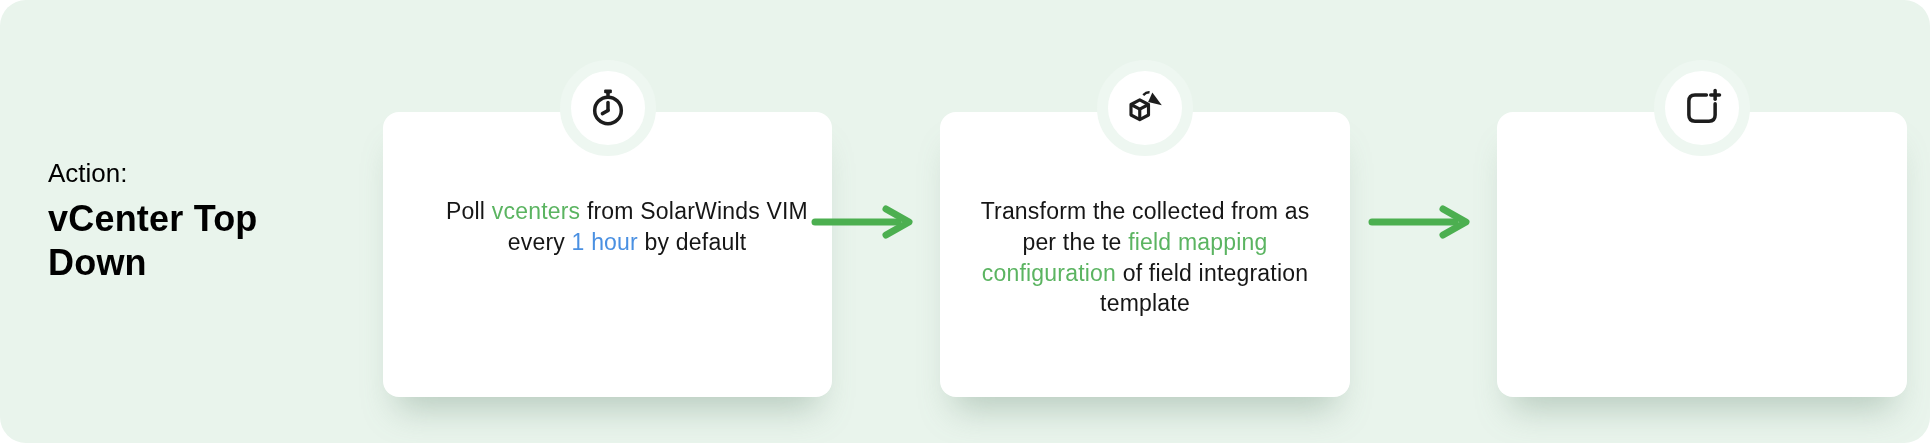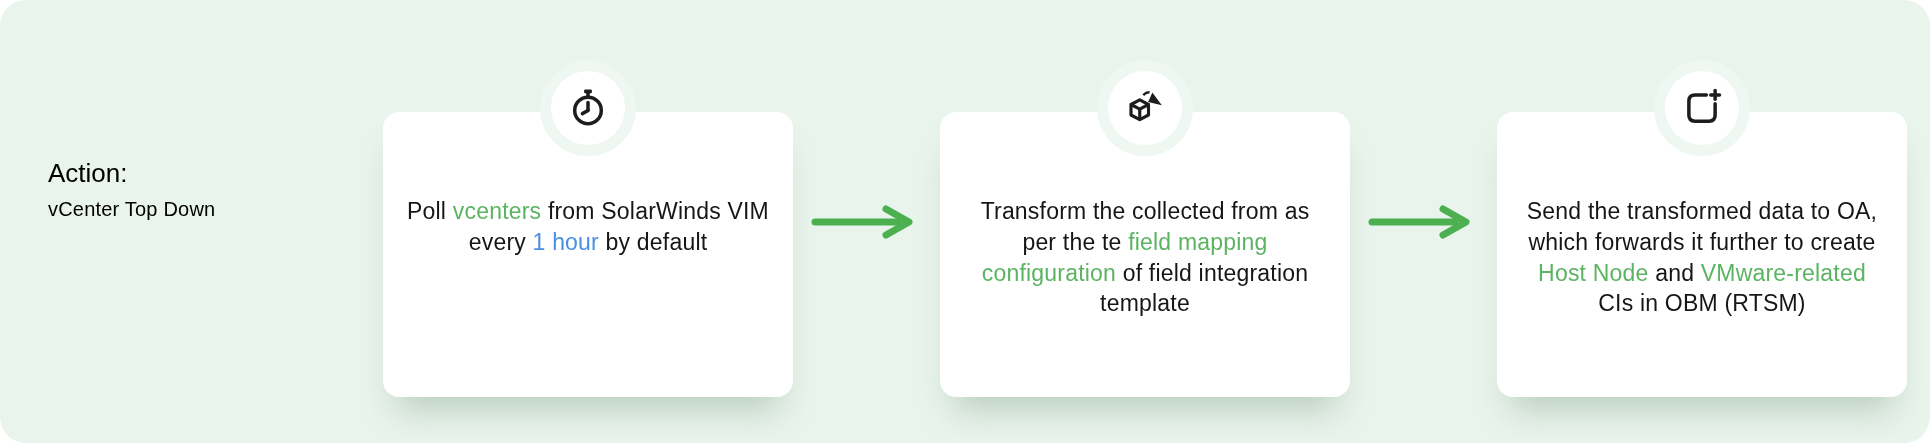--- a/index.html
+++ b/index.html
@@ -2,26 +2,26 @@
 <html><head>
 <meta charset="utf-8">
 <style>
   html,body{margin:0;padding:0;background:#ffffff;}
   body{width:1930px;height:443px;font-family:"Liberation Sans",sans-serif;}
   .panel{position:relative;width:1930px;height:443px;background:#e9f4ec;border-radius:26px;overflow:hidden;}
 
   
   .action-block{position:absolute;left:48px;top:158px;width:280px;color:#000000;}
   .action-label{font-size:26px;font-weight:400;margin-bottom:8px;}
-  .action-title{font-size:20px;font-weight:400;line-height:1.22;width:225px;letter-spacing:.2px;}
+  .action-title{font-size:36px;font-weight:700;line-height:1.22;width:225px;letter-spacing:.2px;}
 
   
   .card{position:absolute;top:112px;width:410px;height:285px;background:#ffffff;border-radius:16px;
         box-shadow:0 26px 34px -14px rgba(105,140,118,.38);}
-  .card-1{left:383px;}
+  .card-1{left:383px;padding-left:39px;}
   .card-2{left:940px;}
   .card-3{left:1497px;}
 
   .badge{position:absolute;top:-52px;left:50%;transform:translateX(-50%);
          width:74px;height:74px;background:#ffffff;border:11px solid #eef7f1;border-radius:50%;
          display:flex;align-items:center;justify-content:center;color:#1d1d1d;}
   .badge svg{width:42px;height:42px;display:block;}
 
   .card-text{margin:84px 24px 0;text-align:center;font-size:23px;line-height:1.34;
              color:#161616;letter-spacing:.2px;}
@@ -89,16 +89,15 @@
   <div class="card card-3">
     <div class="badge">
       <span>
         <svg viewBox="0 0 24 24" fill="none" stroke="currentColor" stroke-width="2" stroke-linecap="round" stroke-linejoin="round">
           <path d="M14.5 4.5 H8 Q4.5 4.5 4.5 8 V16 Q4.5 19.5 8 19.5 H16 Q19.5 19.5 19.5 16 V9.5"></path>
           <line x1="19.5" y1="2" x2="19.5" y2="7"></line>
           <line x1="17" y1="4.5" x2="22" y2="4.5"></line>
         </svg>
       </span>
     </div>
-    <p class="card-text"><span>Send the transformed data to OA, which forwards it further to create </span><span style="color: rgb(91, 180, 97);">Host Node</span><span> and </span><span style="color: rgb(91, 180, 97);">VMware-related</span><span> CIs in OBM (RTSM)</span></p>
   </div>
 
 </div>
 
 </body></html>

